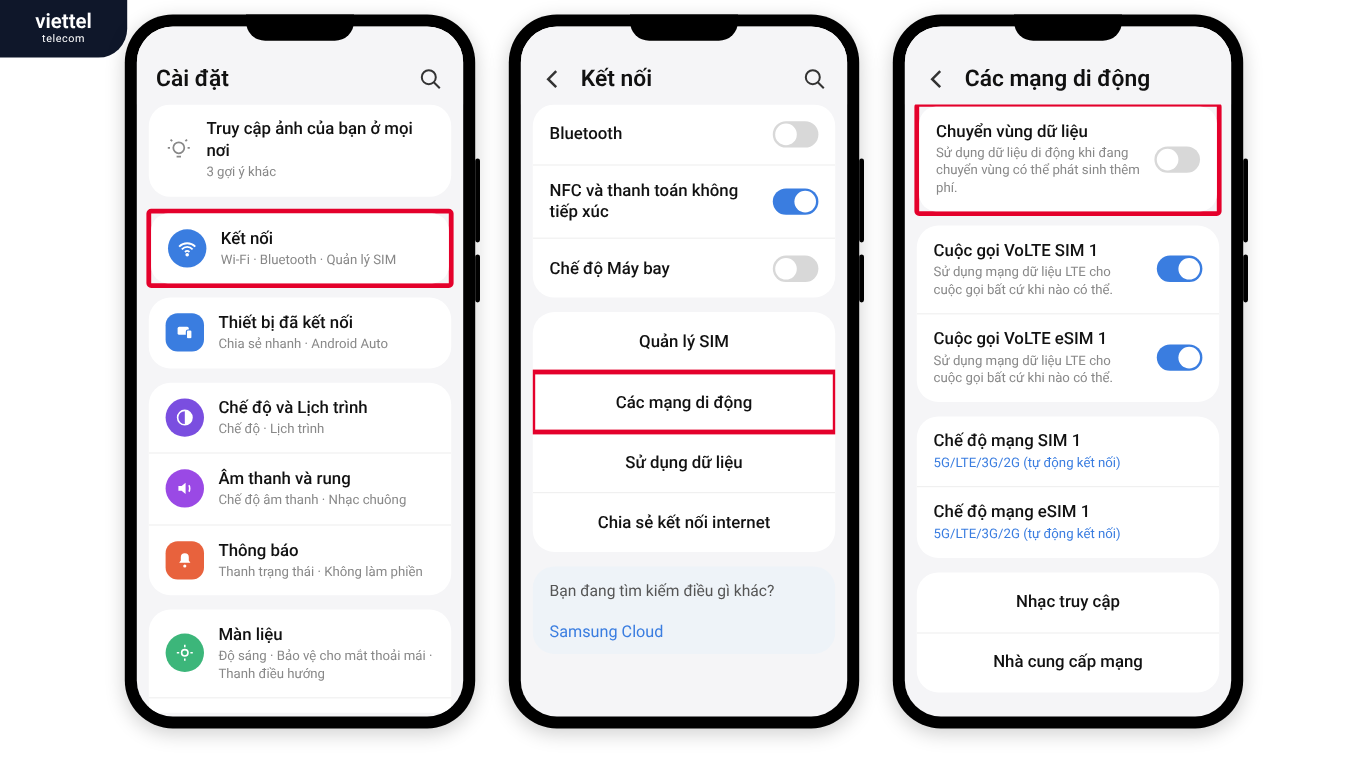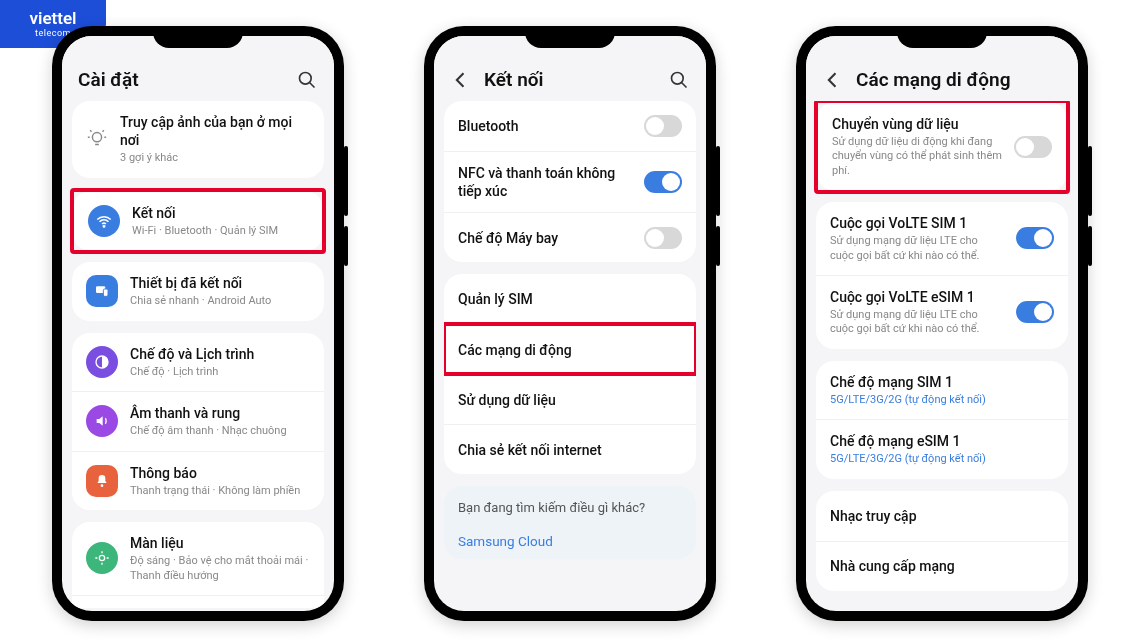--- a/index.html
+++ b/index.html
@@ -10,36 +10,36 @@
     font-family: -apple-system, BlinkMacSystemFont, "Segoe UI", Roboto, Arial, sans-serif;
     position: relative;
     overflow: hidden;
   }
   .logo-badge {
     position: absolute;
     top: 0;
     left: 0;
     width: 106px;
     height: 48px;
-    background: #1d4ed8;
+    background: #0f172a;
     border-bottom-right-radius: 24px;
     display: flex;
     flex-direction: column;
     align-items: center;
     justify-content: center;
     color: #fff;
   }
   .logo-top { font-size: 17px; font-weight: 600; line-height: 1; }
   .logo-bot { font-size: 9px; letter-spacing: 0.5px; line-height: 1; margin-top: 2px; }
   .phones {
     display: flex;
-    gap: 80px;
+    gap: 28px;
     justify-content: center;
     align-items: flex-start;
-    padding-top: 26px;
+    padding-top: 12px;
   }
   .phone {
     width: 292px;
     height: 595px;
     background: #000;
     border-radius: 40px;
     padding: 10px;
     position: relative;
     box-shadow: 0 4px 16px rgba(0,0,0,0.18);
   }
@@ -104,21 +104,21 @@
     overflow: hidden;
   }
   .row {
     display: flex;
     align-items: center;
     padding: 12px 14px;
     gap: 12px;
     min-height: 50px;
   }
   .row + .row { border-top: 1px solid #f0f0f0; }
-  .row.simple { padding: 15px 14px; }
+  .row.simple { padding: 15px 14px; justify-content: center; }
   .icon-circle {
     width: 32px;
     height: 32px;
     border-radius: 50%;
     display: flex;
     align-items: center;
     justify-content: center;
     flex-shrink: 0;
     color: #fff;
   }

